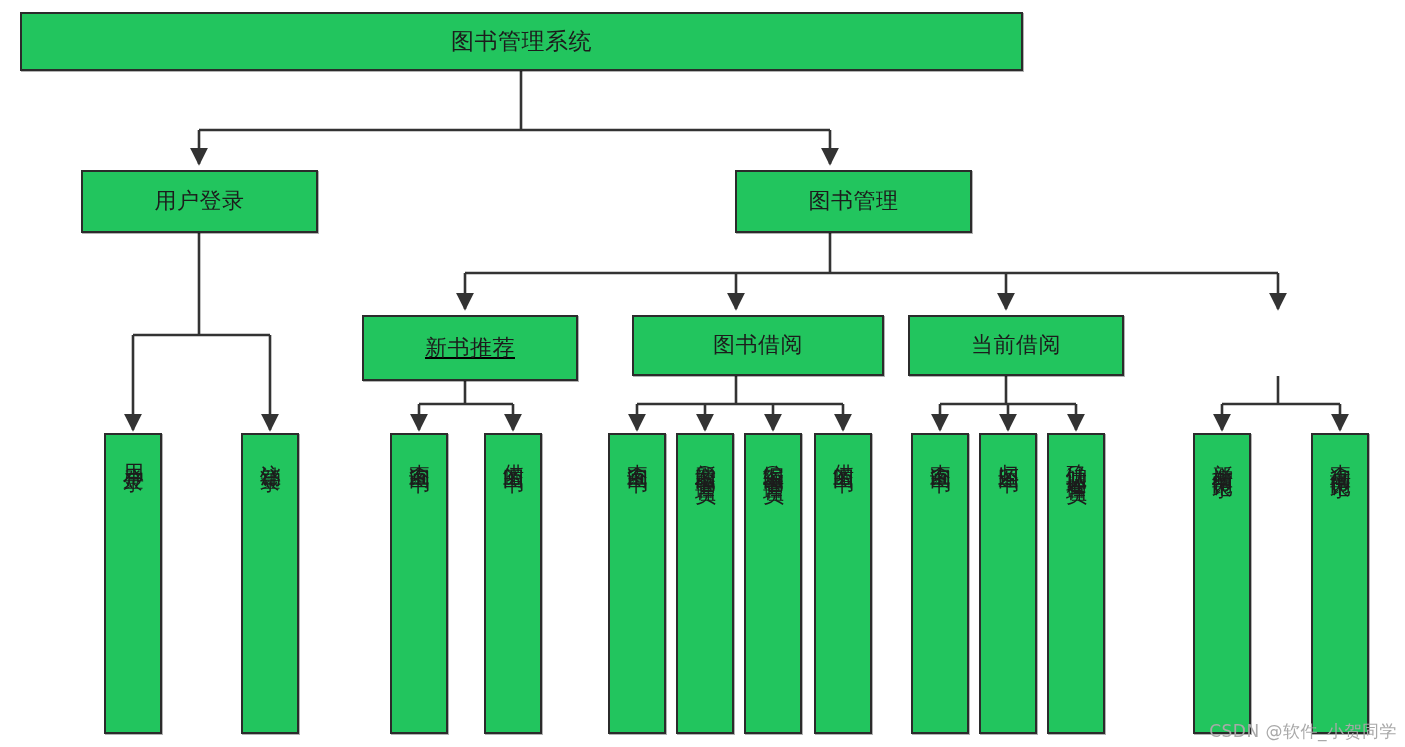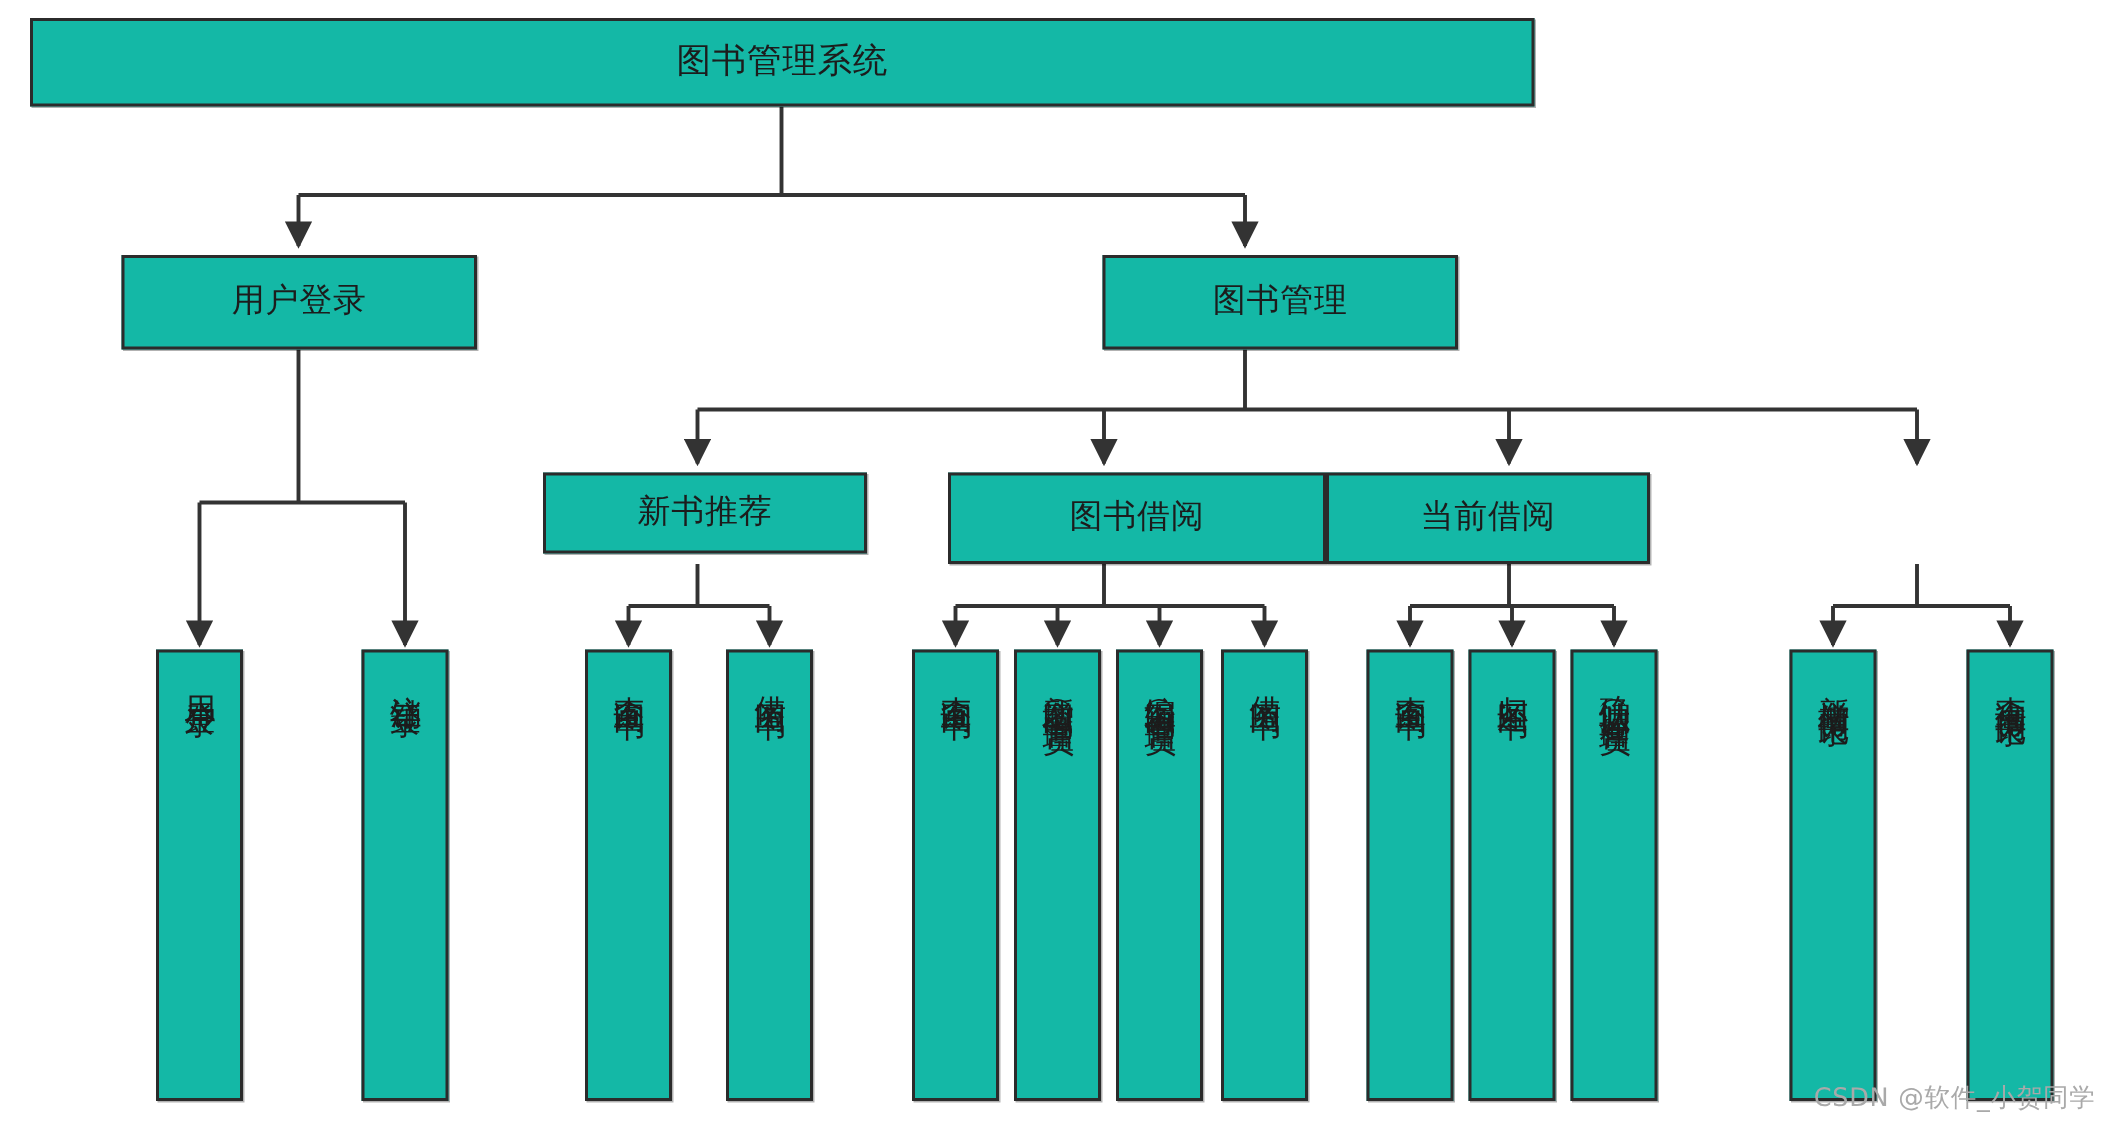--- a/index.html
+++ b/index.html
@@ -21,21 +21,21 @@
   }
   svg.edges {
     position: absolute;
     left: 0; top: 0;
     width: 1405px;
     height: 747px;
   }
   .node {
     position: absolute;
     box-sizing: border-box;
-    background: #14b8a6;
+    background: #22c55e;
     border: 2px solid #2b2b2b;
     display: flex;
     align-items: center;
     justify-content: center;
     box-shadow: 1px 1px 0 rgba(0,0,0,0.30);
   }
   .node .label {
     color: #1c1c1c;
     font-size: 22px;
     line-height: 1.12;
@@ -127,27 +127,27 @@
     <span class="label">图书管理系统</span>
   </div>
 
   <div class="node" style="left:81px; top:170px; width:237px; height:63px;">
     <span class="label">用户登录</span>
   </div>
   <div class="node" style="left:711px; top:170px; width:237px; height:63px;margin-left:24px;">
     <span class="label">图书管理</span>
   </div>
 
-  <div class="node" style="left:362px; top:315px; width:216px; height:54px;">
+  <div class="node" style="left:362px; top:315px; width:216px; height:66px;text-decoration:underline;">
     <span class="label">新书推荐</span>
   </div>
   <div class="node" style="left:632px; top:315px; width:252px; height:61px;">
     <span class="label">图书借阅</span>
   </div>
-  <div class="node" style="left:884px; top:315px; width:216px; height:61px;">
+  <div class="node" style="left:908px; top:315px; width:216px; height:61px;">
     <span class="label">当前借阅</span>
   </div>
 
   <div class="node leaf" style="left:104px; top:433px; width:58px; height:301px;">
     <span class="label">用户登录</span>
   </div>
   <div class="node leaf" style="left:241px; top:433px; width:58px; height:301px;">
     <span class="label">注销登录</span>
   </div>
 

